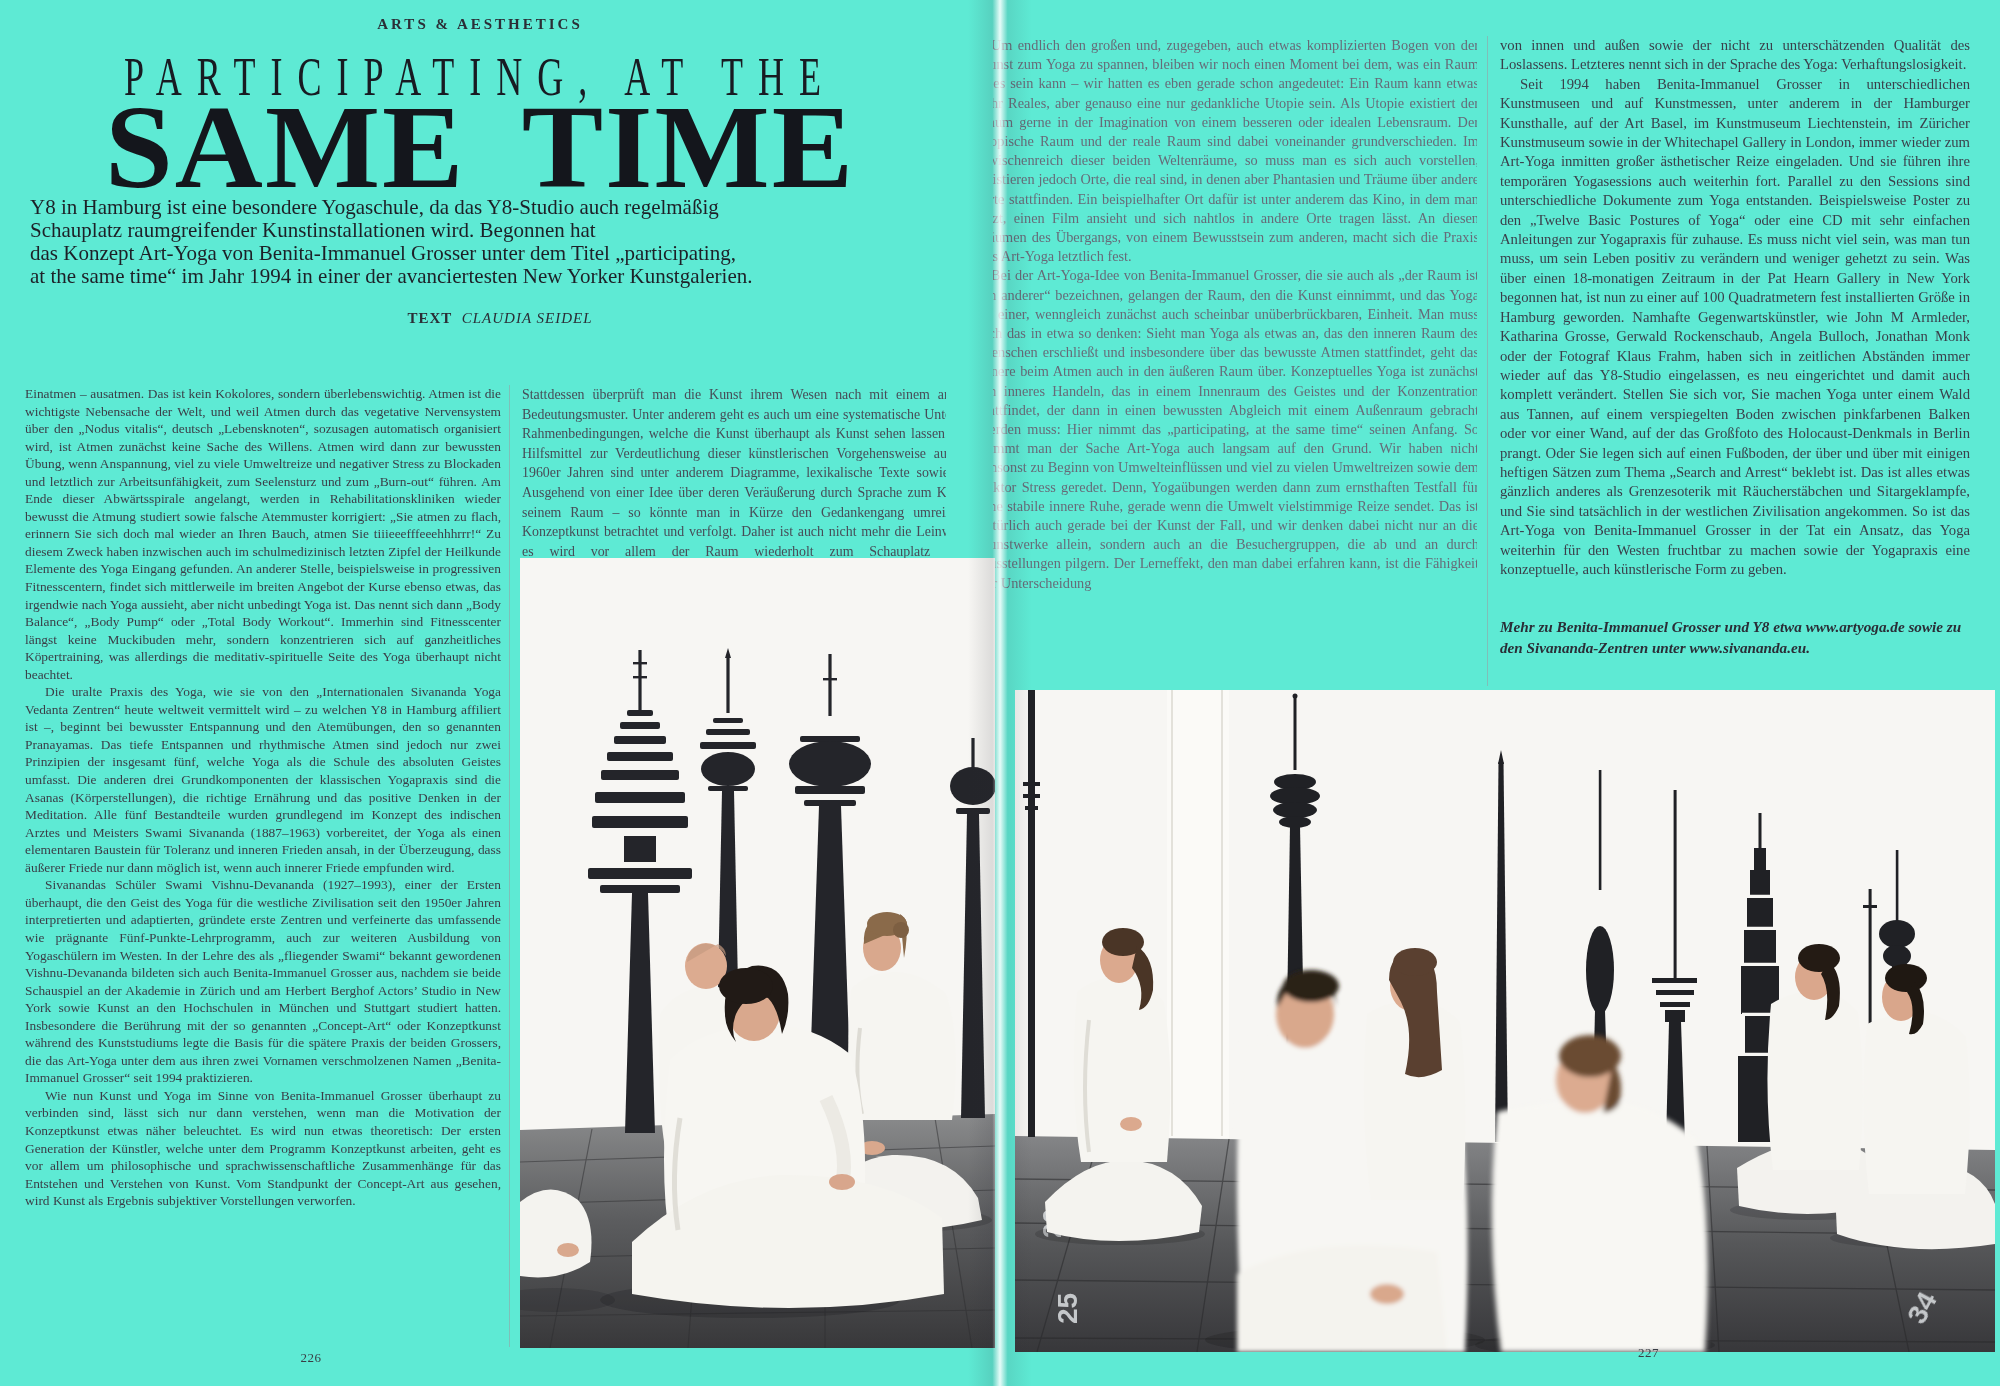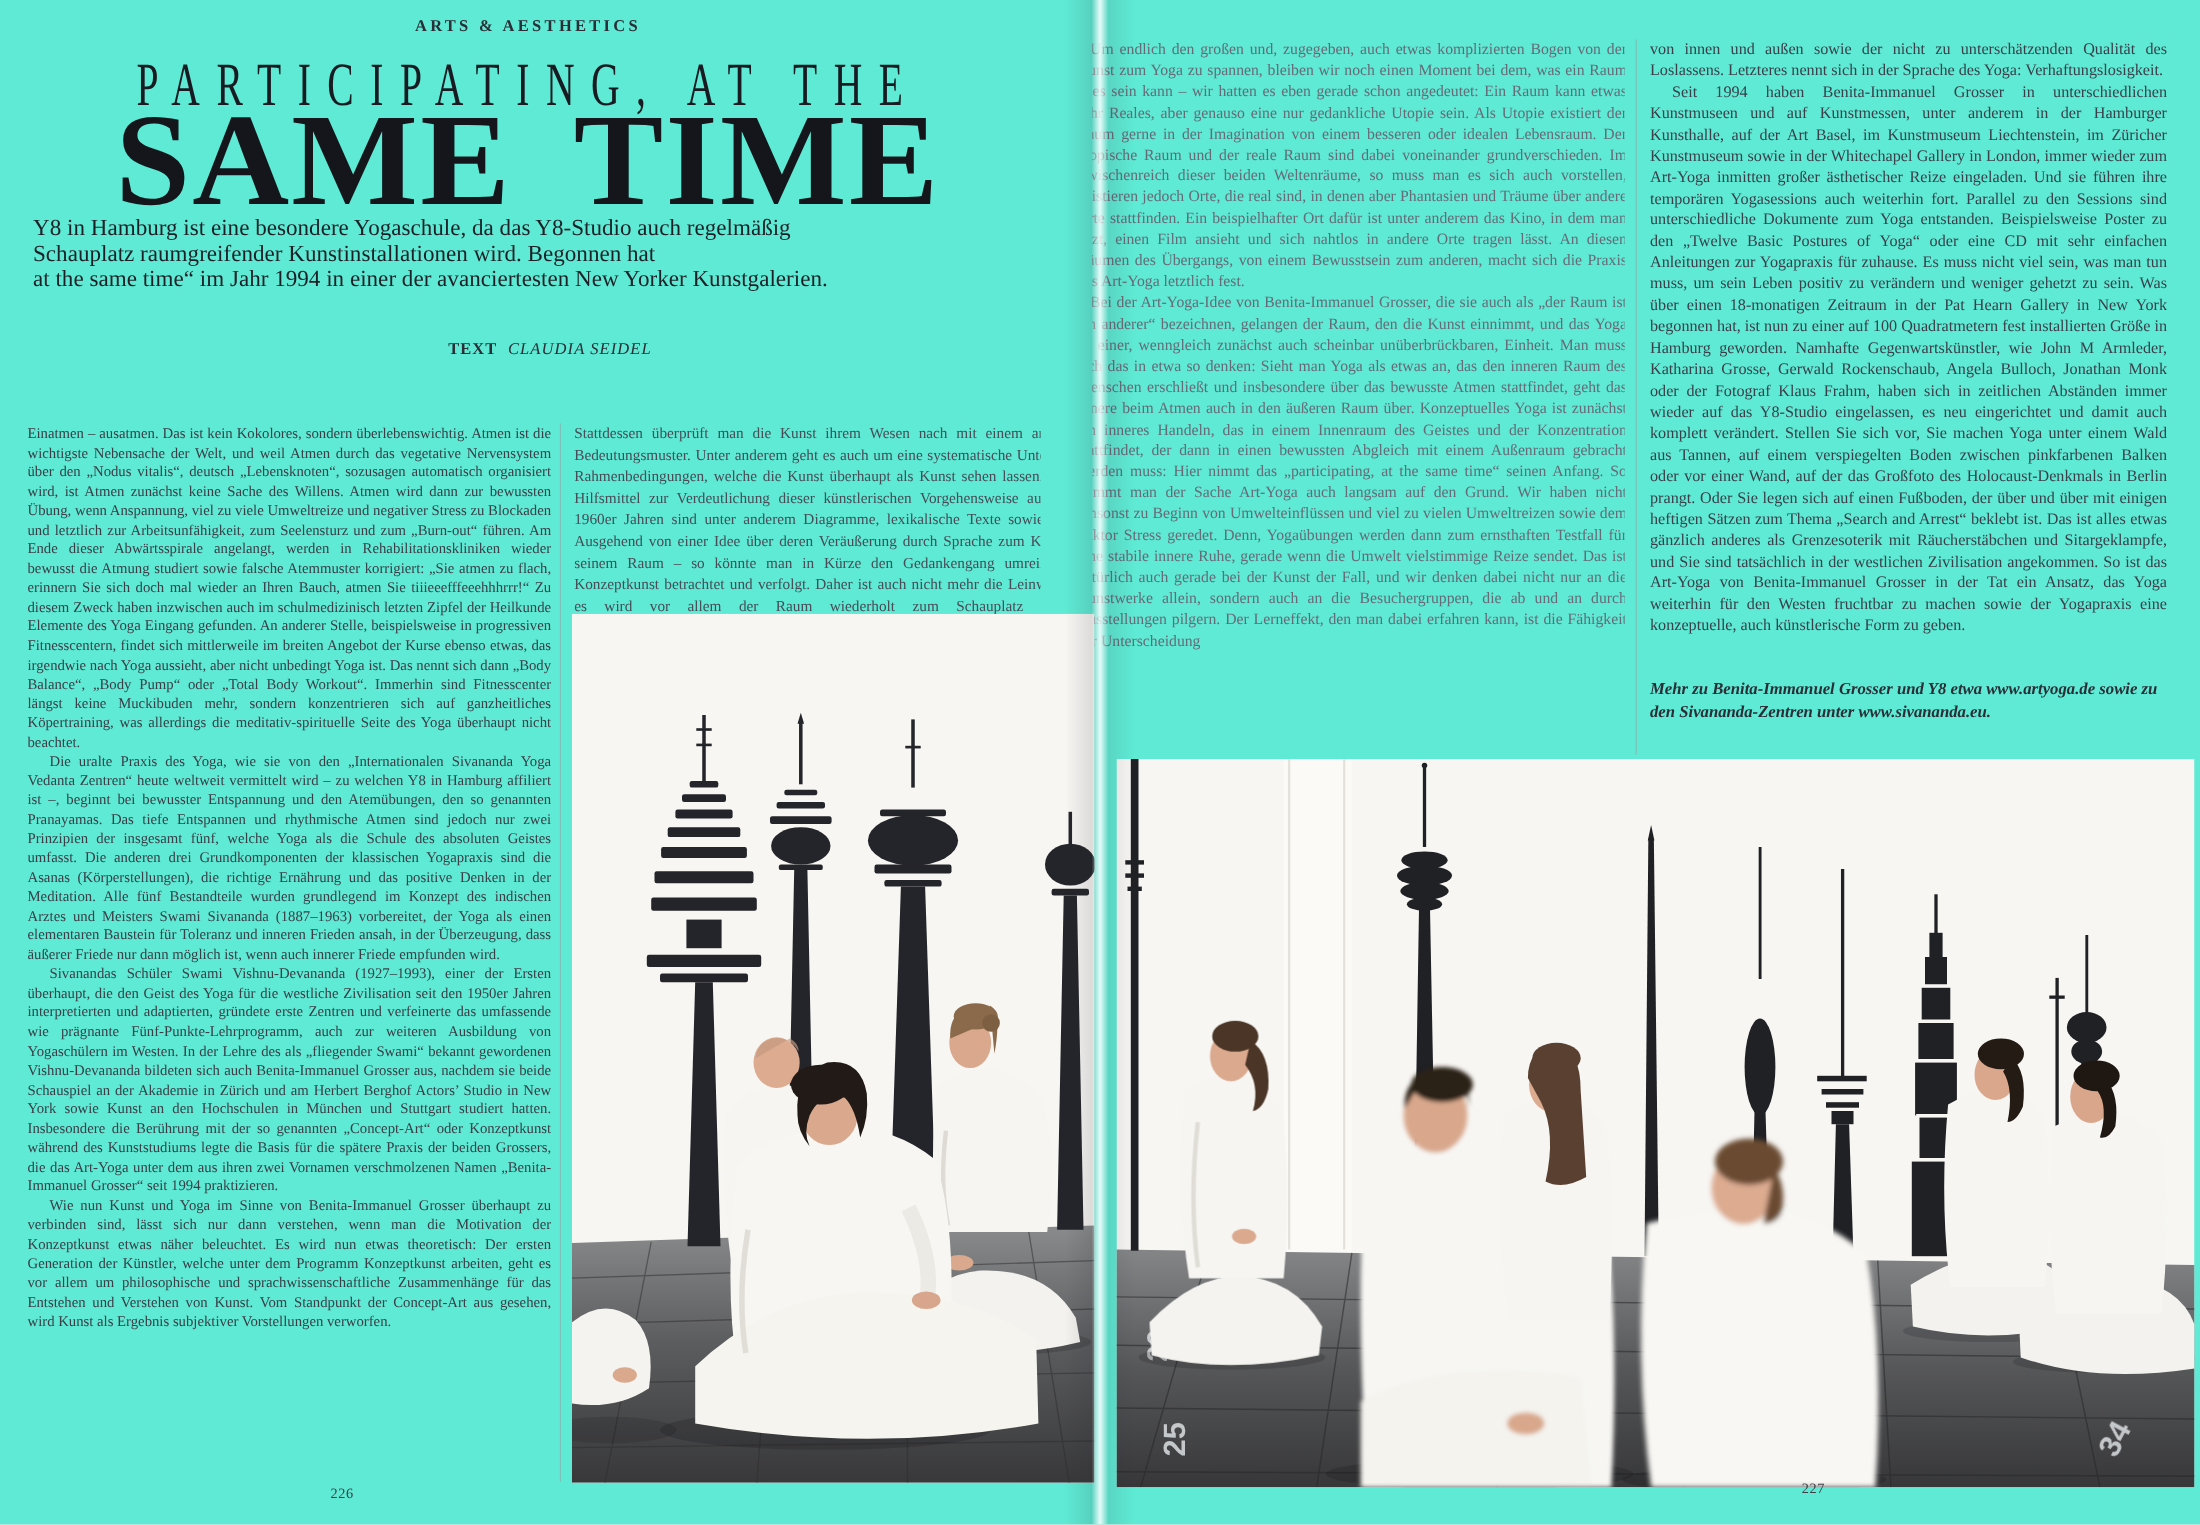--- a/index.html
+++ b/index.html
@@ -50,20 +50,21 @@
 
 <div id="spread">
 
   <div class="abs" id="section-head">ARTS &amp; AESTHETICS</div>
   <div class="abs" id="title1">PARTICIPATING, AT THE</div>
   <div class="abs" id="title2">SAME TIME</div>
 
   <div class="abs" id="standfirst">
     <div>Y8 in Hamburg ist eine besondere Yogaschule, da das Y8-Studio auch regelmäßig</div>
     <div>Schauplatz raumgreifender Kunstinstallationen wird. Begonnen hat</div>
+    <div>das Konzept Art-Yoga von Benita-Immanuel Grosser unter dem Titel „participating,</div>
     <div>at the same time“ im Jahr 1994 in einer der avanciertesten New Yorker Kunstgalerien.</div>
   </div>
 
   <div class="abs" id="byline">
     <span class="label">TEXT</span>&nbsp;
     <span class="author">CLAUDIA SEIDEL</span>
   </div>
 
   <div class="abs bodytext" id="col1">
     <p class="first">Einatmen – ausatmen. Das ist kein Kokolores, sondern überlebenswichtig. Atmen ist die wichtigste Nebensache der Welt, und weil Atmen durch das vegetative Nervensystem über den „Nodus vitalis“, deutsch „Lebensknoten“, sozusagen automatisch organisiert wird, ist Atmen zunächst keine Sache des Willens. Atmen wird dann zur bewussten Übung, wenn Anspannung, viel zu viele Umweltreize und negativer Stress zu Blockaden und letztlich zur Arbeitsunfähigkeit, zum Seelensturz und zum „Burn-out“ führen. Am Ende dieser Abwärtsspirale angelangt, werden in Rehabilitationskliniken wieder bewusst die Atmung studiert sowie falsche Atemmuster korrigiert: „Sie atmen zu flach, erinnern Sie sich doch mal wieder an Ihren Bauch, atmen Sie tiiieeefffeeehhhrrr!“ Zu diesem Zweck haben inzwischen auch im schulmedizinisch letzten Zipfel der Heilkunde Elemente des Yoga Eingang gefunden. An anderer Stelle, beispielsweise in progressiven Fitnesscentern, findet sich mittlerweile im breiten Angebot der Kurse ebenso etwas, das irgendwie nach Yoga aussieht, aber nicht unbedingt Yoga ist. Das nennt sich dann „Body Balance“, „Body Pump“ oder „Total Body Workout“. Immerhin sind Fitnesscenter längst keine Muckibuden mehr, sondern konzentrieren sich auf ganzheitliches Köpertraining, was allerdings die meditativ-spirituelle Seite des Yoga überhaupt nicht beachtet.</p>

